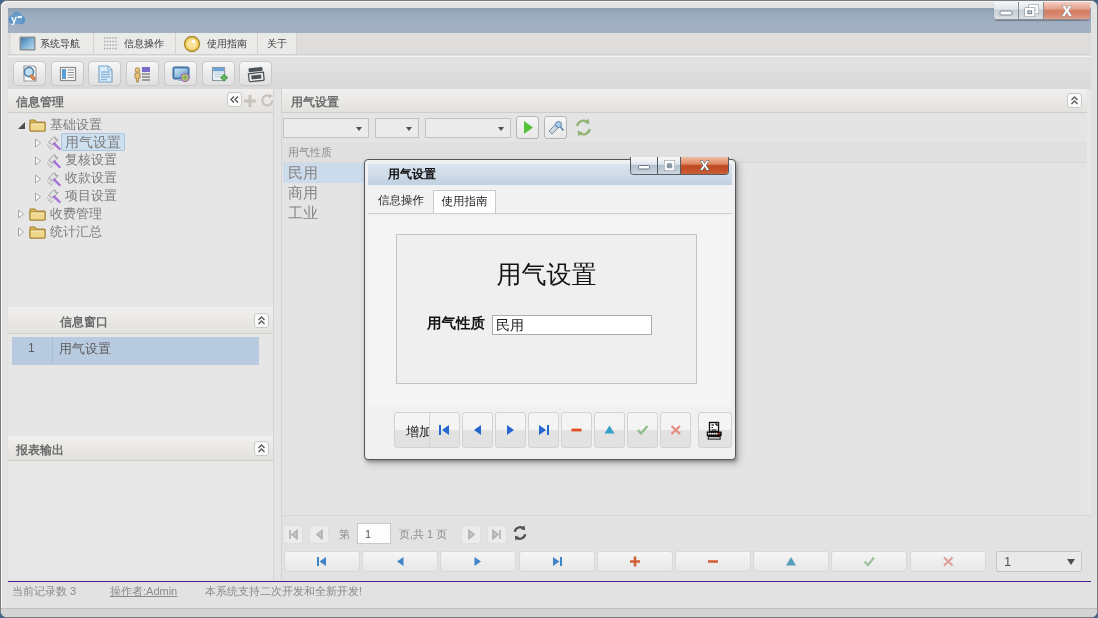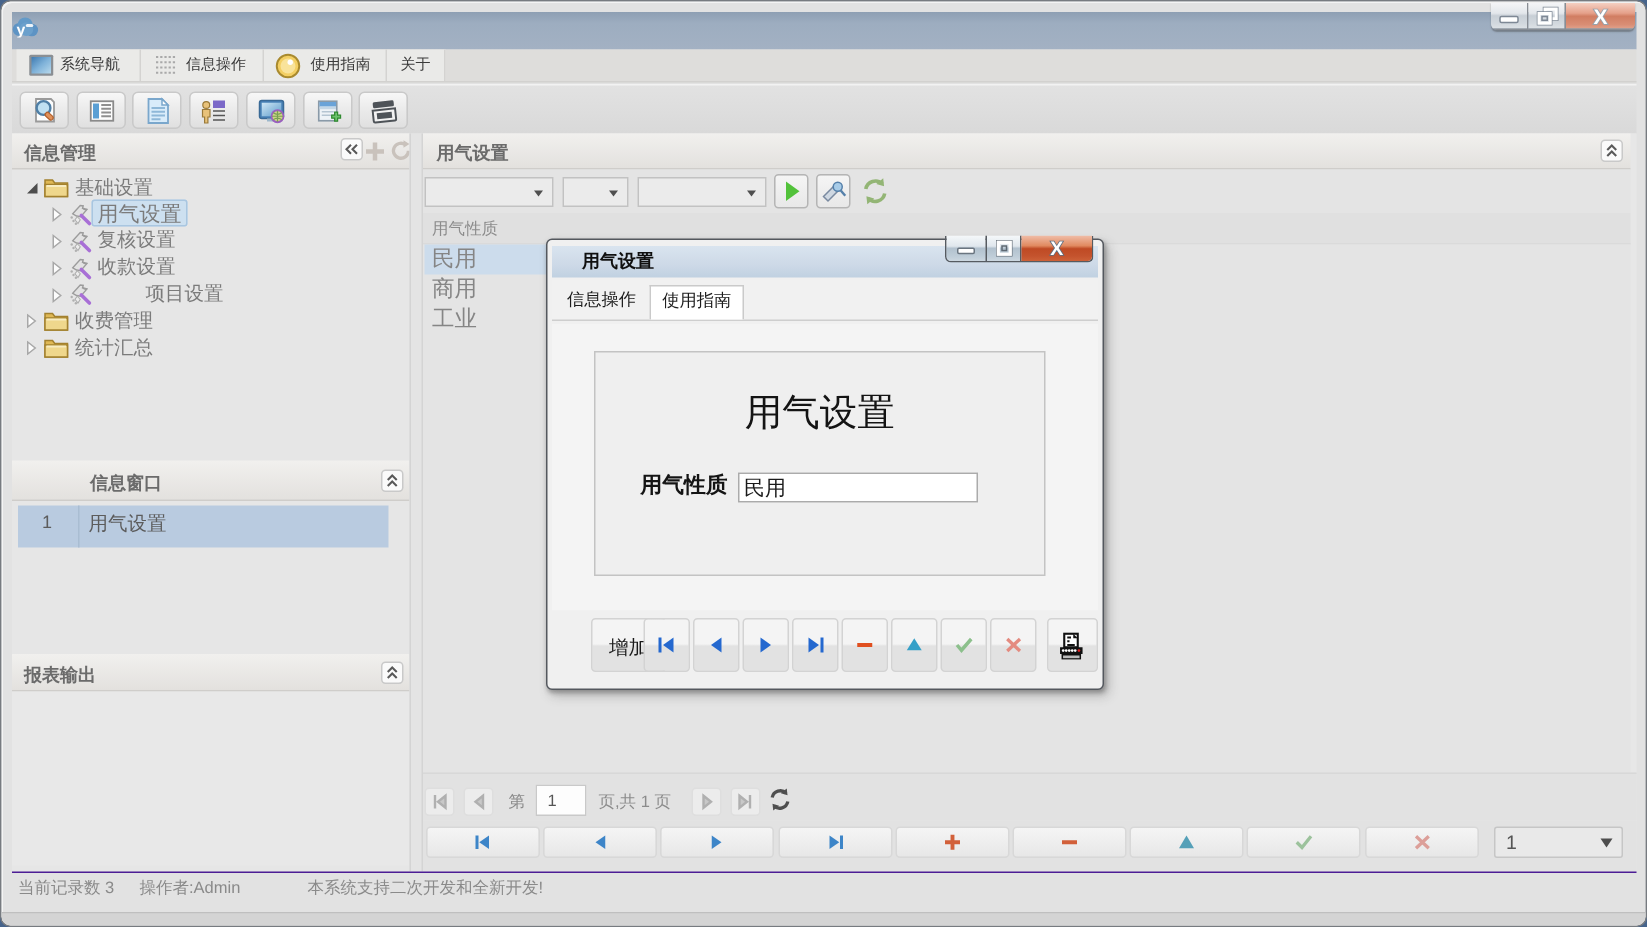--- a/index.html
+++ b/index.html
@@ -307,21 +307,21 @@
             </svg><svg class="abs" style="left:38px; top:1.5px;" width="16" height="16" viewBox="0 0 16 16">
               <path d="M2.5 7.5 L7.5 2 L9.5 2.2 L9 3.8 L12 4.6 L7.8 9.5 L5 9 z" fill="#e2e2e2" stroke="#9c9c9c" stroke-width="0.9"></path>
               <path d="M9 3.8 a2.6 2.6 0 0 0 3 0.8" fill="none" stroke="#9c9c9c" stroke-width="0.9"></path>
               <line x1="8.2" y1="8.6" x2="13.6" y2="14" stroke="#a86fd6" stroke-width="2.4" stroke-linecap="round"></line>
               <g fill="#b0b0b0">
                 <circle cx="1.8" cy="10" r="0.8"></circle>
                 <circle cx="3" cy="12.3" r="0.8"></circle>
                 <circle cx="4.6" cy="14.2" r="0.8"></circle>
               </g>
               <path d="M5.5 9.5 l2 2 -1.5 2.5 -2 -2.5 z" fill="#ececec" stroke="#adadad" stroke-width="0.7"></path>
-            </svg><span style="margin-left:89px;">项目设置</span></div>
+            </svg><span style="margin-left:57px;">项目设置</span></div>
       <div class="trow" style="left:0; top:93.7px;"><svg class="abs" style="left:9px; top:4px;" width="8" height="10" viewBox="0 0 8 10">
               <path d="M1.5 1 L6.5 5 L1.5 9 z" fill="#fcfcfc" stroke="#a8a8a8" stroke-width="1"></path>
             </svg><svg class="abs" style="left:21px; top:1px;" width="17" height="15" viewBox="0 0 17 15">
               <path d="M1 3 h5 l1.5 2 H16 v9 H1 z" fill="#dfb855" stroke="#a3812e" stroke-width="1"></path>
               <path d="M1 6 h15 v8 H1 z" fill="#efd78c" stroke="#a3812e" stroke-width="1"></path>
               <path d="M2 7 h13" stroke="#f8ecc0" stroke-width="1.2"></path>
             </svg><span style="margin-left:42px;">收费管理</span></div>
       <div class="trow" style="left:0; top:111.5px;"><svg class="abs" style="left:9px; top:4px;" width="8" height="10" viewBox="0 0 8 10">
               <path d="M1.5 1 L6.5 5 L1.5 9 z" fill="#fcfcfc" stroke="#a8a8a8" stroke-width="1"></path>
             </svg><svg class="abs" style="left:21px; top:1px;" width="17" height="15" viewBox="0 0 17 15">
@@ -441,21 +441,21 @@
             </svg></div>
       <div class="abs" style="left:714px; top:4px; width:86px; height:21px; background:#e9e9e9; border:1px solid #c6c6c6; border-radius:2px;">
         <span class="abs" style="left:7px; top:2px; font-size:13px; color:#555;">1</span>
         <span class="abs" style="right:6px; top:7px; border:4.5px solid transparent; border-top:6px solid #4d4d4d;"></span>
       </div>
     </div>
   </div>
 </div>
 <div class="statusbar">
   <span class="abs" style="left:4px; top:2px;">当前记录数 3</span>
-  <span class="abs" style="left:85px; top:2px;">操作者:Admin</span>
+  <span class="abs" style="left:102px; top:2px;text-decoration:underline;">操作者:Admin</span>
   <span class="abs" style="left:197px; top:2px;">本系统支持二次开发和全新开发!</span>
 </div>
 <div class="btmframe"></div>
 <div class="dlg">
   <div class="dtitle">
         <b>用气设置</b>
       </div>
   <div class="dbtns">
     <div class="dbtn" style="width:27px;"><svg width="27" height="17" viewBox="0 0 27 17">
             <rect x="7.5" y="8.5" width="11" height="3.5" rx="0.8" fill="#ffffff" stroke="#6a7580" stroke-width="1"></rect>

